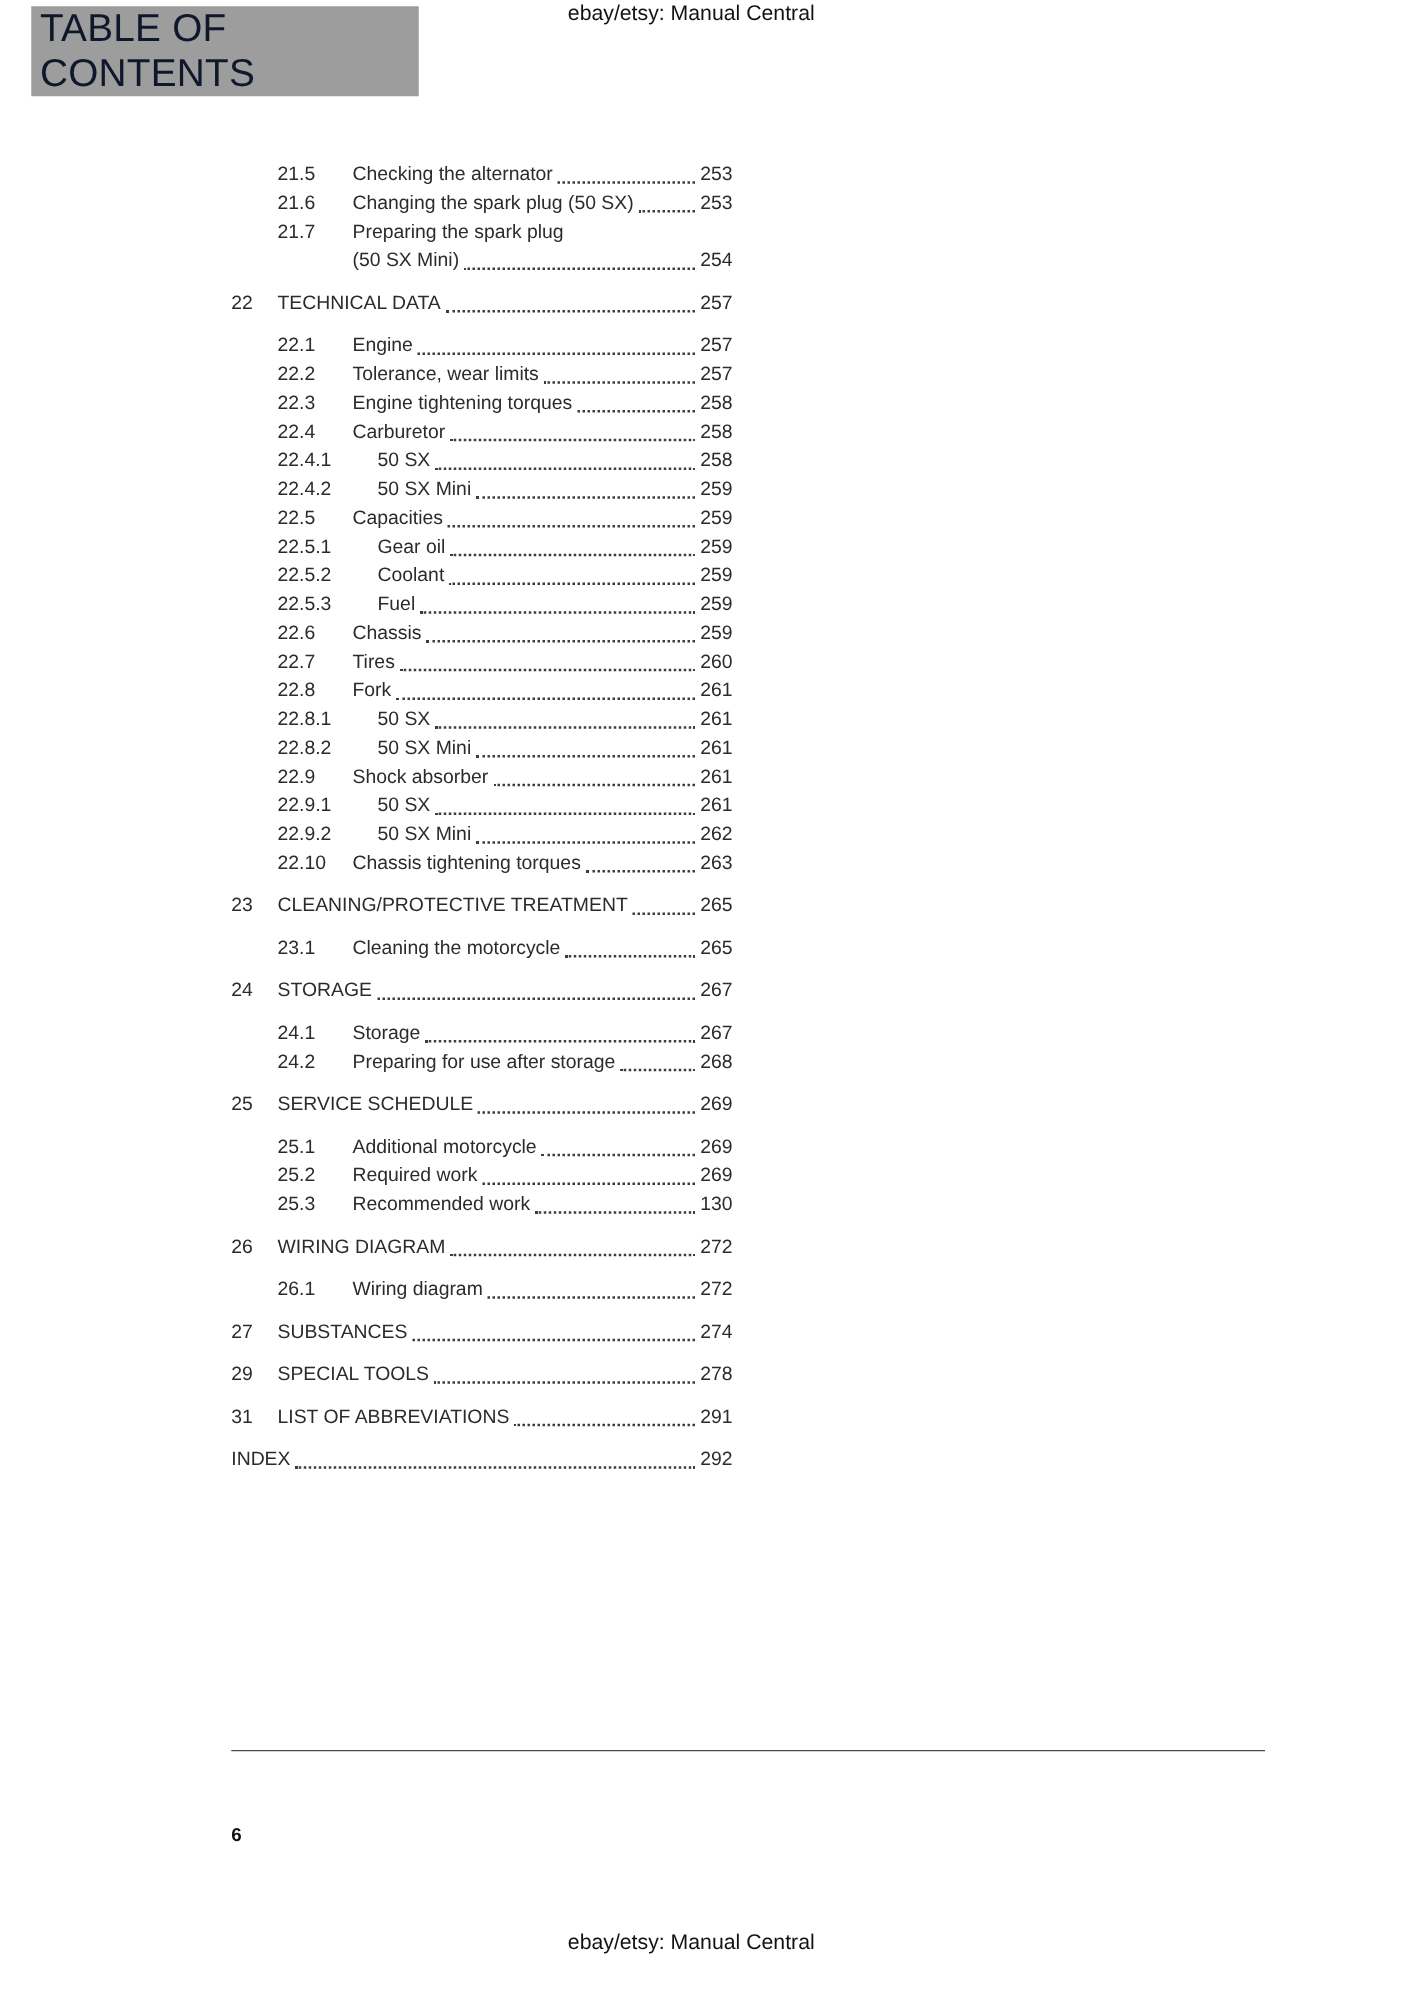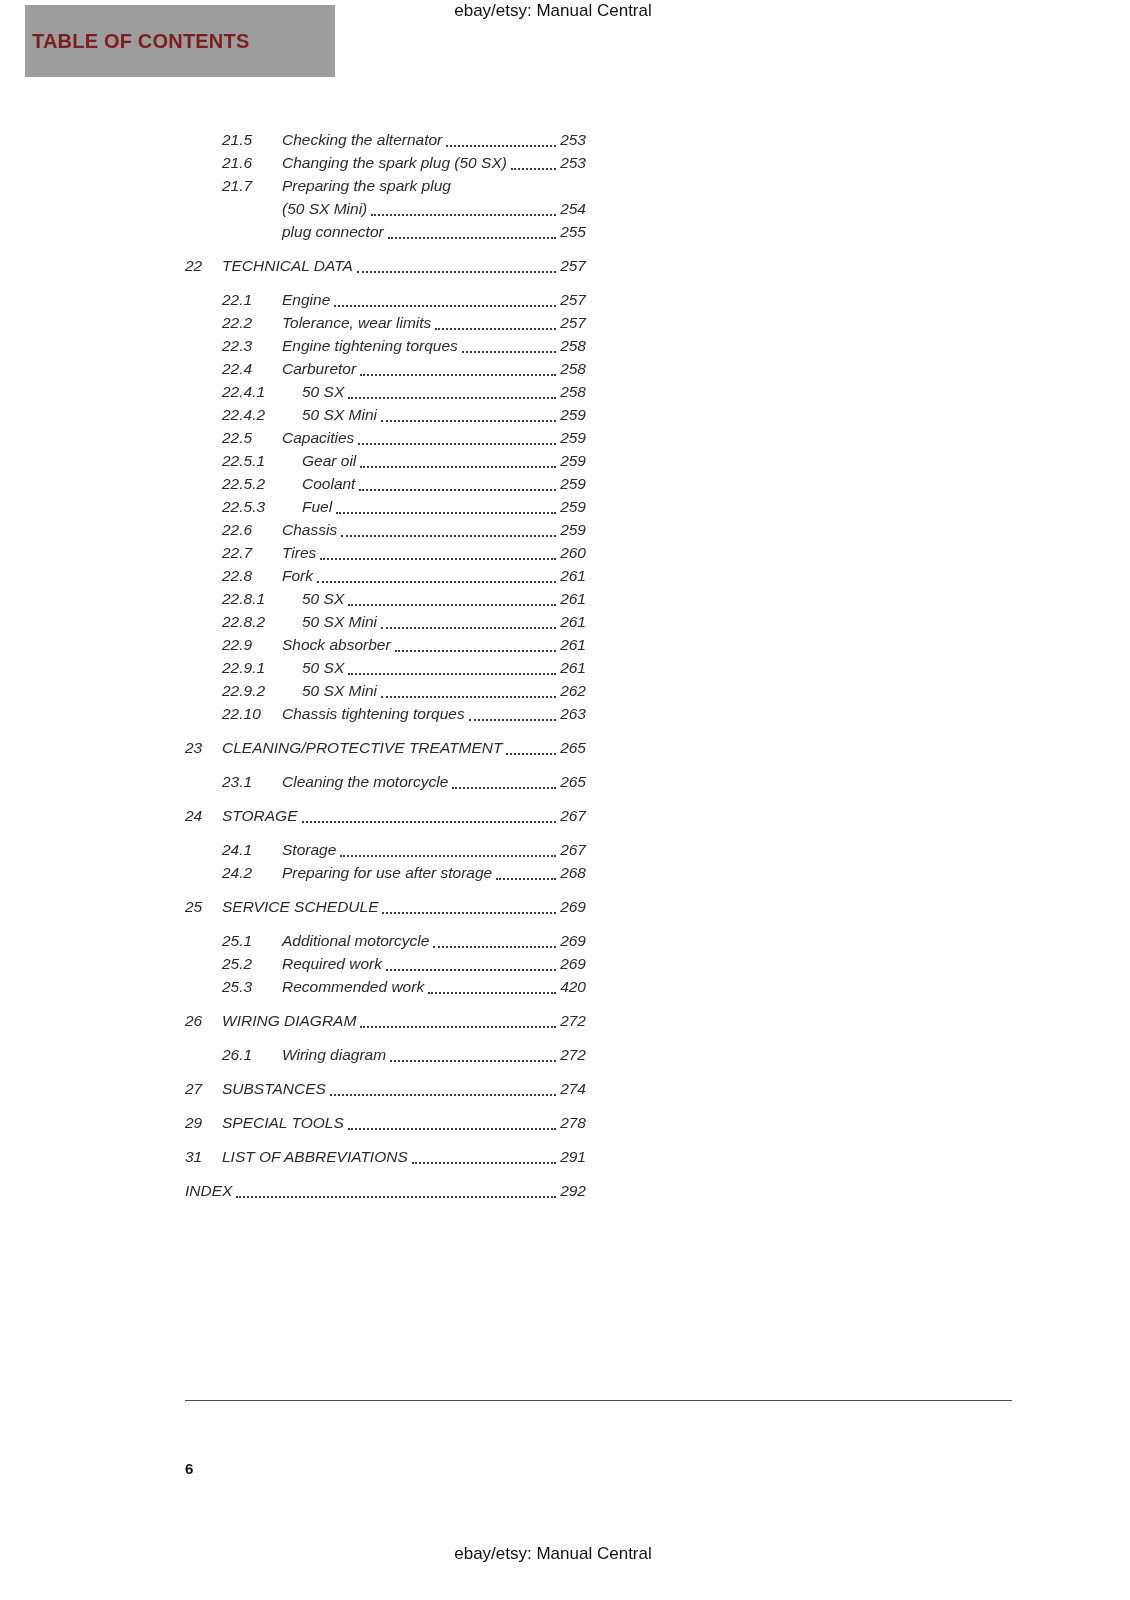--- a/index.html
+++ b/index.html
@@ -11,28 +11,28 @@
   }
   .page-header {
     position:absolute; top:1px; left:0; width:1106px;
     text-align:center; font-size:17px; color:#121212;
   }
   .title-box {
     position:absolute; left:25px; top:5px; width:310px; height:72px;
     background:#9d9d9d; display:flex; align-items:center; padding-left:7px;
   }
   .title-box .label {
-    font-size:20px; font-weight:bold; color:#7f1d1d; letter-spacing:0.2px;
+    font-size:31px; font-weight:normal; color:#0f172a; letter-spacing:0.2px;
   }
   .toc {
     position:absolute; left:185px; top:128px; width:401px;
     font-size:15.5px; line-height:23px;
   }
   .toc-entry { }
-  .toc-line { display:flex; align-items:center;font-style:italic; }
+  .toc-line { display:flex; align-items:center; }
   .num  { flex:0 0 auto; white-space:nowrap; }
   .ttl  { flex:0 0 auto; white-space:nowrap; }
   .leader {
     flex:1 1 auto; min-width:12px;
     border-bottom:2px dotted #3c3c3c;
     margin:0 3px 4px 4px;
     align-self:flex-end;
   }
   .pg { flex:0 0 auto; text-align:right; min-width:27px; white-space:nowrap; }
   .lvl0 .num, .lvl1 .num { width:37px; }
@@ -86,26 +86,20 @@
         <span class="ttl">Preparing the spark plug</span>
       </div>
       <div class="toc-line">
         <span class="num"></span>
         <span class="ttl">(50 SX Mini)</span>
         <span class="leader"></span>
         <span class="pg">254</span>
       </div>
     </div>
     <div class="toc-entry lvl2">
-      <div class="toc-line">
-        <span class="num"></span>
-        <span class="ttl">plug connector</span>
-        <span class="leader"></span>
-        <span class="pg">255</span>
-      </div>
     </div>
     <div class="toc-entry lvl1">
       <div class="toc-line">
         <span class="num">22</span>
         <span class="ttl">TECHNICAL DATA</span>
         <span class="leader"></span>
         <span class="pg">257</span>
       </div>
     </div>
     <div class="toc-entry lvl2">
@@ -322,21 +316,21 @@
         <span class="ttl">Required work</span>
         <span class="leader"></span>
         <span class="pg">269</span>
       </div>
     </div>
     <div class="toc-entry lvl2">
       <div class="toc-line">
         <span class="num">25.3</span>
         <span class="ttl">Recommended work</span>
         <span class="leader"></span>
-        <span class="pg">420</span>
+        <span class="pg">130</span>
       </div>
     </div>
     <div class="toc-entry lvl1">
       <div class="toc-line">
         <span class="num">26</span>
         <span class="ttl">WIRING DIAGRAM</span>
         <span class="leader"></span>
         <span class="pg">272</span>
       </div>
     </div>

